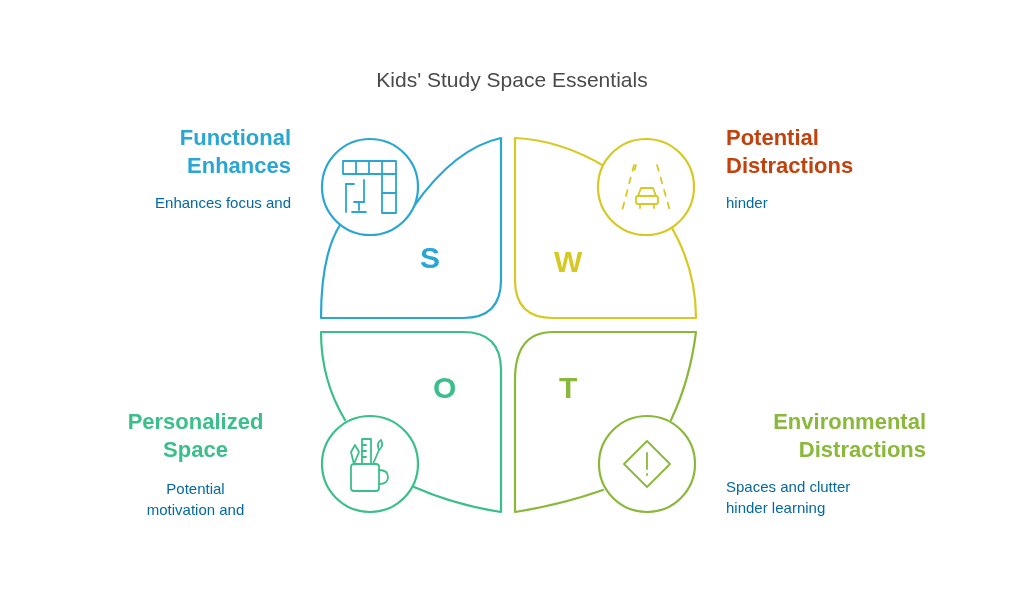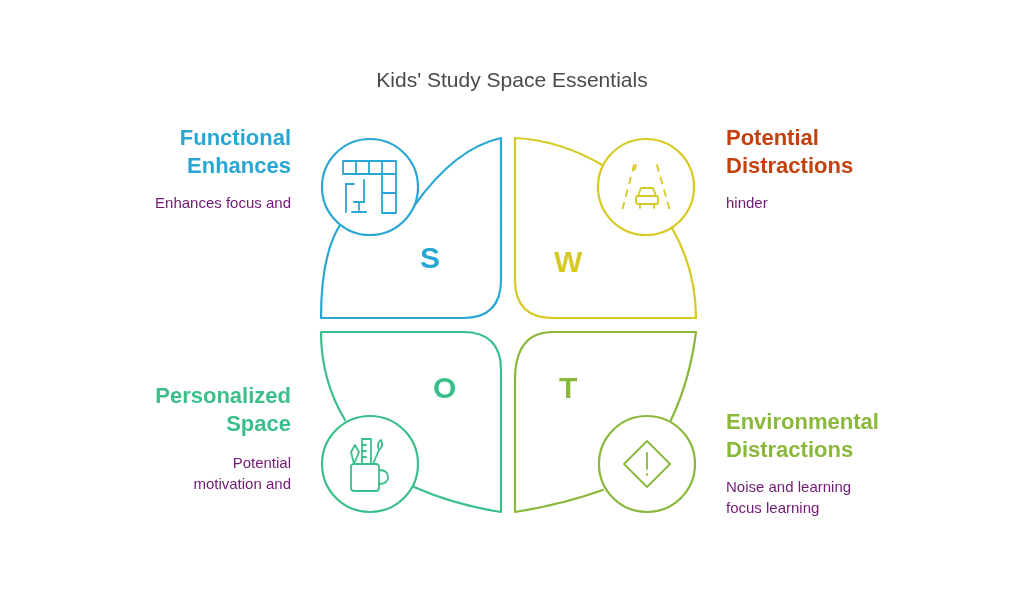--- a/index.html
+++ b/index.html
@@ -12,32 +12,32 @@
     .title {
       position: absolute; left: 0; width: 1024px; top: 68px;
       text-align: center; font-size: 21px; color: #4a4a4a;
     }
     .diagram { position: absolute; left: 0; top: 0; }
     .label-block { position: absolute; }
     .label-block .heading {
       font-weight: bold; font-size: 22px; line-height: 28px;
     }
     .label-block .desc {
-      font-size: 15px; line-height: 21px; color: #701a75; margin-top: 12px;
+      font-size: 15px; line-height: 21px; color: #0369a1; margin-top: 12px;
     }
     .right-align { text-align: right; }
     .left-align { text-align: left; }
     #blk-s { left: 100px; top: 124px; width: 191px; }
     #blk-w { left: 726px; top: 124px; width: 200px; }
-    #blk-o { left: 100px; top: 382px; width: 191px; }
+    #blk-o { left: 100px; top: 408px; width: 191px; text-align: center; }
     #blk-t { left: 726px; top: 408px; width: 200px; }
     #blk-s .heading { color: #2aa6d3; }
     #blk-w .heading { color: #c2410c; }
     #blk-o .heading { color: #3bbf8a; }
-    #blk-t .heading { color: #8ab83a; }
+    #blk-t .heading { color: #8ab83a; text-align: right; }
     #blk-o .desc { margin-top: 14px; }
     .letter {
       font-family: "Liberation Sans", sans-serif;
       font-weight: bold; font-size: 30px;
     }
   </style>
 </head>
 <body>
 
 <div class="title">Kids' Study Space Essentials</div>
@@ -138,16 +138,16 @@
     <div>motivation and</div>
   </div>
 </div>
 
 <div class="label-block left-align" id="blk-t">
   <div class="heading">
     <div>Environmental</div>
     <div>Distractions</div>
   </div>
   <div class="desc">
-    <div>Noise and learning</div>
-    <div>focus learning</div>
+    <div>Spaces and clutter</div>
+    <div>hinder learning</div>
   </div>
 </div>
 
 </body></html>

